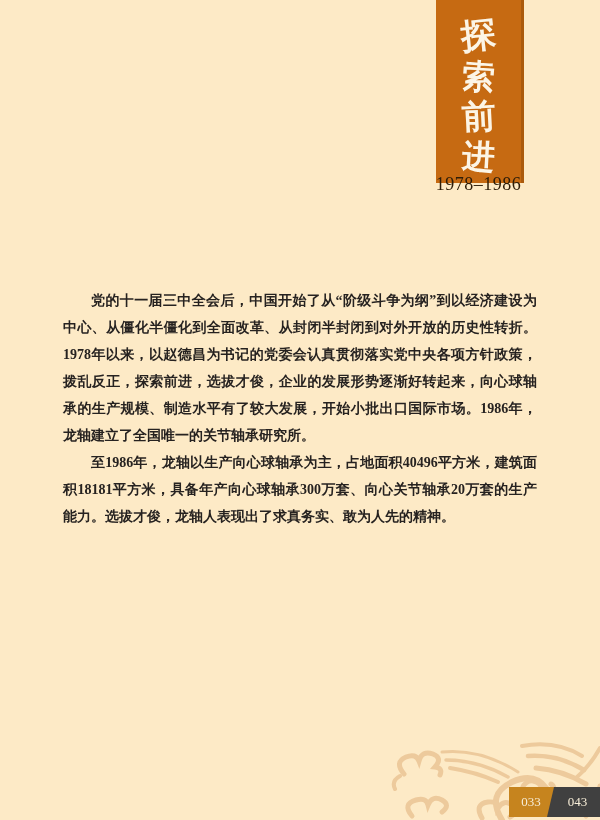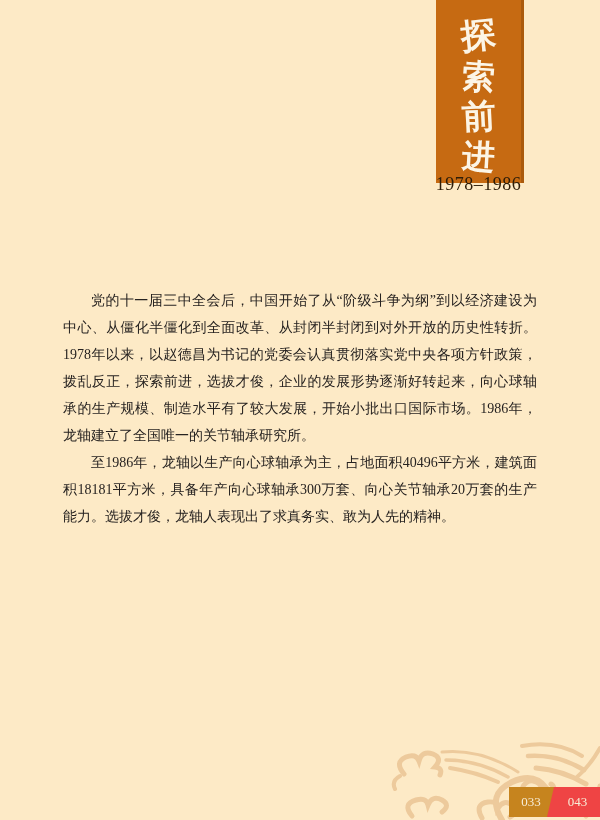--- a/index.html
+++ b/index.html
@@ -49,42 +49,42 @@
     white-space: nowrap;
   }
 
   
   .content {
     position: absolute;
     left: 63px; top: 287px;
     width: 474px;
     font-size: 14px;
     line-height: 27px;
-    font-weight: normal;
+    font-weight: bold;
     color: #262220;
     text-align: justify;
     text-justify: inter-ideograph;
   }
   .para { margin: 0; text-indent: 2em; }
 
   
   .deco {
     position: absolute;
     right: 0; bottom: 0;
     width: 210px; height: 82px;
     z-index: 1;
   }
   .deco path { stroke: #EDCA9C; fill: none; stroke-linecap: round; }
 
   
   .pagenums {
     position: absolute;
     left: 509px; top: 787px;
     width: 91px; height: 30px;
-    background: #ef4444;
+    background: #404040;
     z-index: 2;
   }
   .pn-left {
     position: absolute;
     left: 0; top: 0;
     width: 45px; height: 30px;
     background: #C6841E;
     clip-path: polygon(0 0, 45px 0, 38px 100%, 0 100%);
   }
   .pn-text {

